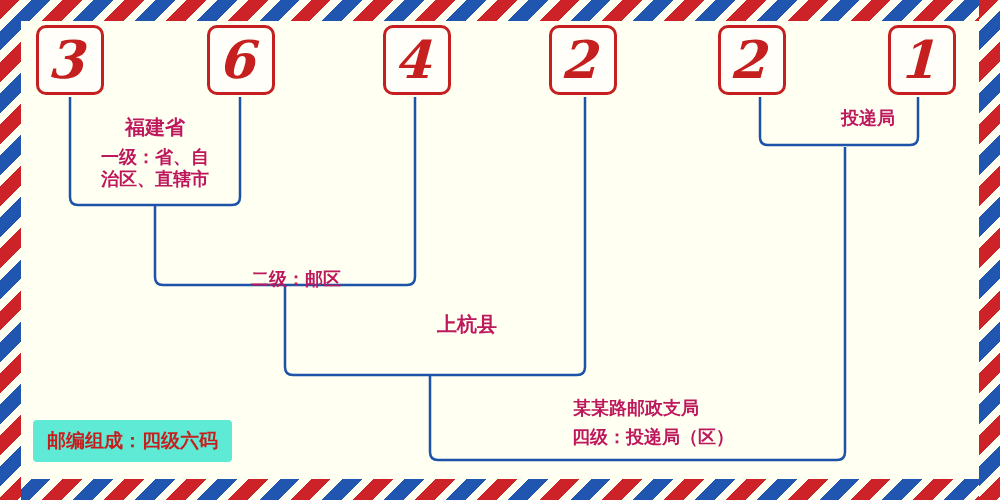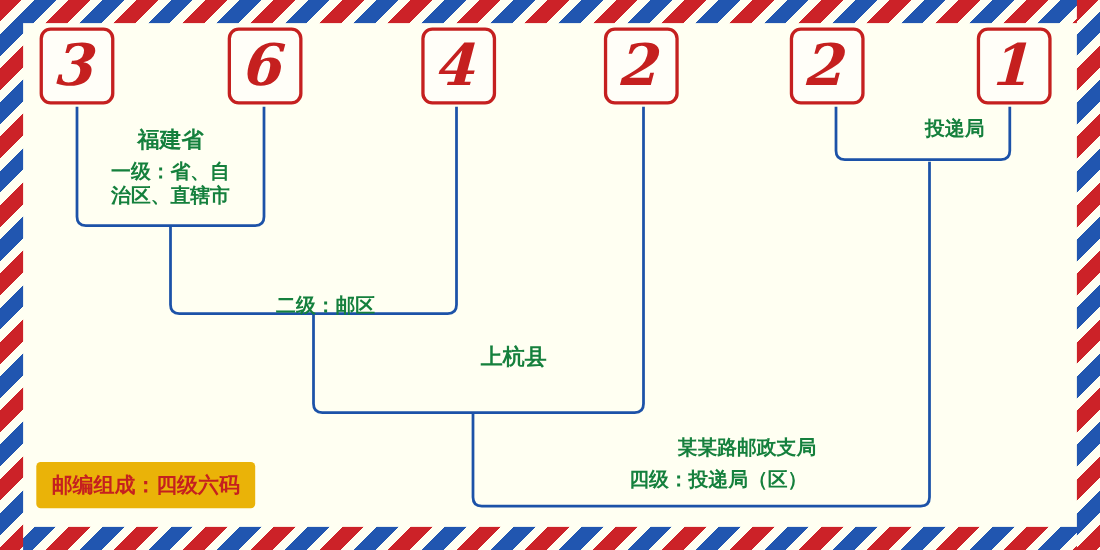--- a/index.html
+++ b/index.html
@@ -35,30 +35,30 @@
   }
   .db1{left:36px;} .db2{left:207px;} .db3{left:383px;}
   .db4{left:549px;} .db5{left:718px;} .db6{left:888px;}
 
   
   svg.lines{position:absolute;left:0;top:0;z-index:1;}
   svg.lines path{fill:none;stroke:#1c52a8;stroke-width:2.5;}
 
   
   .lbl{
-    position:absolute;z-index:2;color:#15803d;font-weight:bold;
+    position:absolute;z-index:2;color:#be185d;font-weight:bold;
     font-size:18px;line-height:22px;white-space:nowrap;
-    transform:translateX(-50%);text-align:right;
+    transform:translateX(-50%);text-align:right;font-family:Liberation Serif, serif;
   }
   .lbl.big{font-size:20px;}
 
   
   .badge{
     position:absolute;left:33px;top:420px;z-index:3;
-    background:#eab308;border-radius:4px;
+    background:#5eead4;border-radius:4px;
     padding:8px 14px;
     color:#c5201f;font-weight:bold;font-size:19px;white-space:nowrap;
   }
 </style>
 </head>
 <body>
 
 <div class="stage">
 
   <div class="strip top"></div>
@@ -94,20 +94,20 @@
   </div>
 
   <div class="lbl big" style="left:155px;top:116px;">福建省</div>
   <div class="lbl" style="left:155px;top:168px;">治区、直辖市</div>
   <div class="lbl" style="left:155px;top:146px;">一级：省、自</div>
 
   <div class="lbl" style="left:296px;top:268px;">二级：邮区</div>
 
   <div class="lbl big" style="left:435px;top:313px;margin-left:32px;">上杭县</div>
 
-  <div class="lbl" style="left:636px;top:397px;margin-left:43px;">某某路邮政支局</div>
+  <div class="lbl" style="left:636px;top:397px;">某某路邮政支局</div>
   <div class="lbl" style="left:653px;top:426px;">四级：投递局（区）</div>
 
   <div class="lbl" style="left:868px;top:107px;">投递局</div>
 
   <div class="badge">邮编组成：四级六码</div>
 
 </div>
 
 </body></html>

